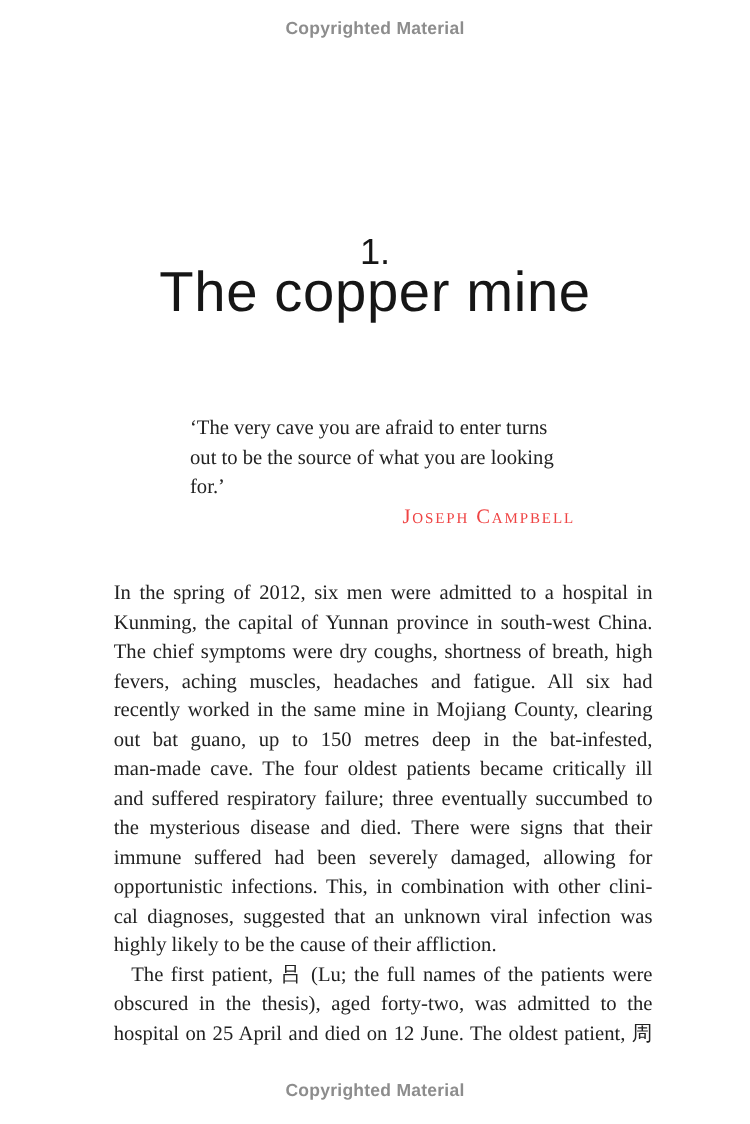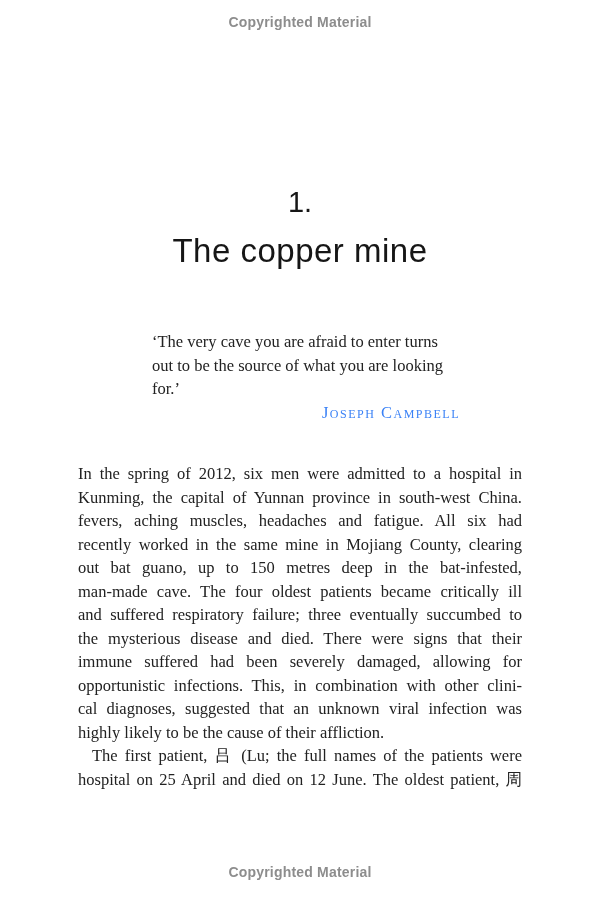--- a/index.html
+++ b/index.html
@@ -34,64 +34,65 @@
     left: 0;
     right: 0;
     text-align: center;
     font-family: "Liberation Sans", sans-serif;
     font-weight: 400;
     font-size: 29px;
     color: #161616;
   }
   .chapter-title {
     position: absolute;
-    top: 232px;
+    top: 208px;
     left: 0;
     right: 0;
     margin: 0;
     text-align: center;
     font-family: "Liberation Sans", sans-serif;
     font-weight: 400;
-    font-size: 33px;
+    font-size: 45px;
     letter-spacing: 0.5px;
     color: #161616;
   }
 
   .epigraph {
     position: absolute;
     left: 152px;
     top: 330px;
     width: 308px;
     font-family: Liberation Serif, serif;
     font-size: 16.5px;
     line-height: 23.5px;
     color: #222222;
   }
   .eline { white-space: nowrap; }
   .attribution {
     text-align: right;
     font-variant: small-caps;
     letter-spacing: 1.5px;
     font-size: 16.5px;
-    color: #3b82f6;
+    color: #ef4444;
   }
 
   .body-text {
     position: absolute;
     left: 78px;
     top: 462px;
     width: 444px;
     font-family: "Liberation Serif", serif;
     font-size: 16.5px;
     line-height: 23.5px;
     color: #222222;
   }
   .bline {
     text-align: justify;
     text-align-last: justify;
+    margin-left: 13px;
   }
   .bline.pend { text-align-last: auto; }
   .bline.indent { text-indent: 14px; }
 </style>
 </head>
 <body>
 
 <div class="page">
 
   <div class="copyright top">Copyrighted Material</div>
@@ -103,29 +104,31 @@
   <div class="epigraph">
     <div class="eline">‘The very cave you are afraid to enter turns</div>
     <div class="eline">out to be the source of what you are looking</div>
     <div class="eline">for.’</div>
     <div class="attribution">Joseph Campbell</div>
   </div>
 
   <div class="body-text">
     <div class="bline">In the spring of 2012, six men were admitted to a hospital in</div>
     <div class="bline">Kunming, the capital of Yunnan province in south-west China.</div>
+    <div class="bline">The chief symptoms were dry coughs, shortness of breath, high</div>
     <div class="bline">fevers, aching muscles, headaches and fatigue. All six had</div>
     <div class="bline">recently worked in the same mine in Mojiang County, clearing</div>
     <div class="bline">out bat guano, up to 150 metres deep in the bat-infested,</div>
     <div class="bline">man-made cave. The four oldest patients became critically ill</div>
     <div class="bline">and suffered respiratory failure; three eventually succumbed to</div>
     <div class="bline">the mysterious disease and died. There were signs that their</div>
     <div class="bline">immune suffered had been severely damaged, allowing for</div>
     <div class="bline">opportunistic infections. This, in combination with other clini-</div>
     <div class="bline">cal diagnoses, suggested that an unknown viral infection was</div>
     <div class="bline pend">highly likely to be the cause of their affliction.</div>
     <div class="bline indent">The first patient, 吕 (Lu; the full names of the patients were</div>
+    <div class="bline">obscured in the thesis), aged forty-two, was admitted to the</div>
     <div class="bline">hospital on 25 April and died on 12 June. The oldest patient, 周</div>
   </div>
 
   <div class="copyright bottom">Copyrighted Material</div>
 
 </div>
 
 </body></html>

